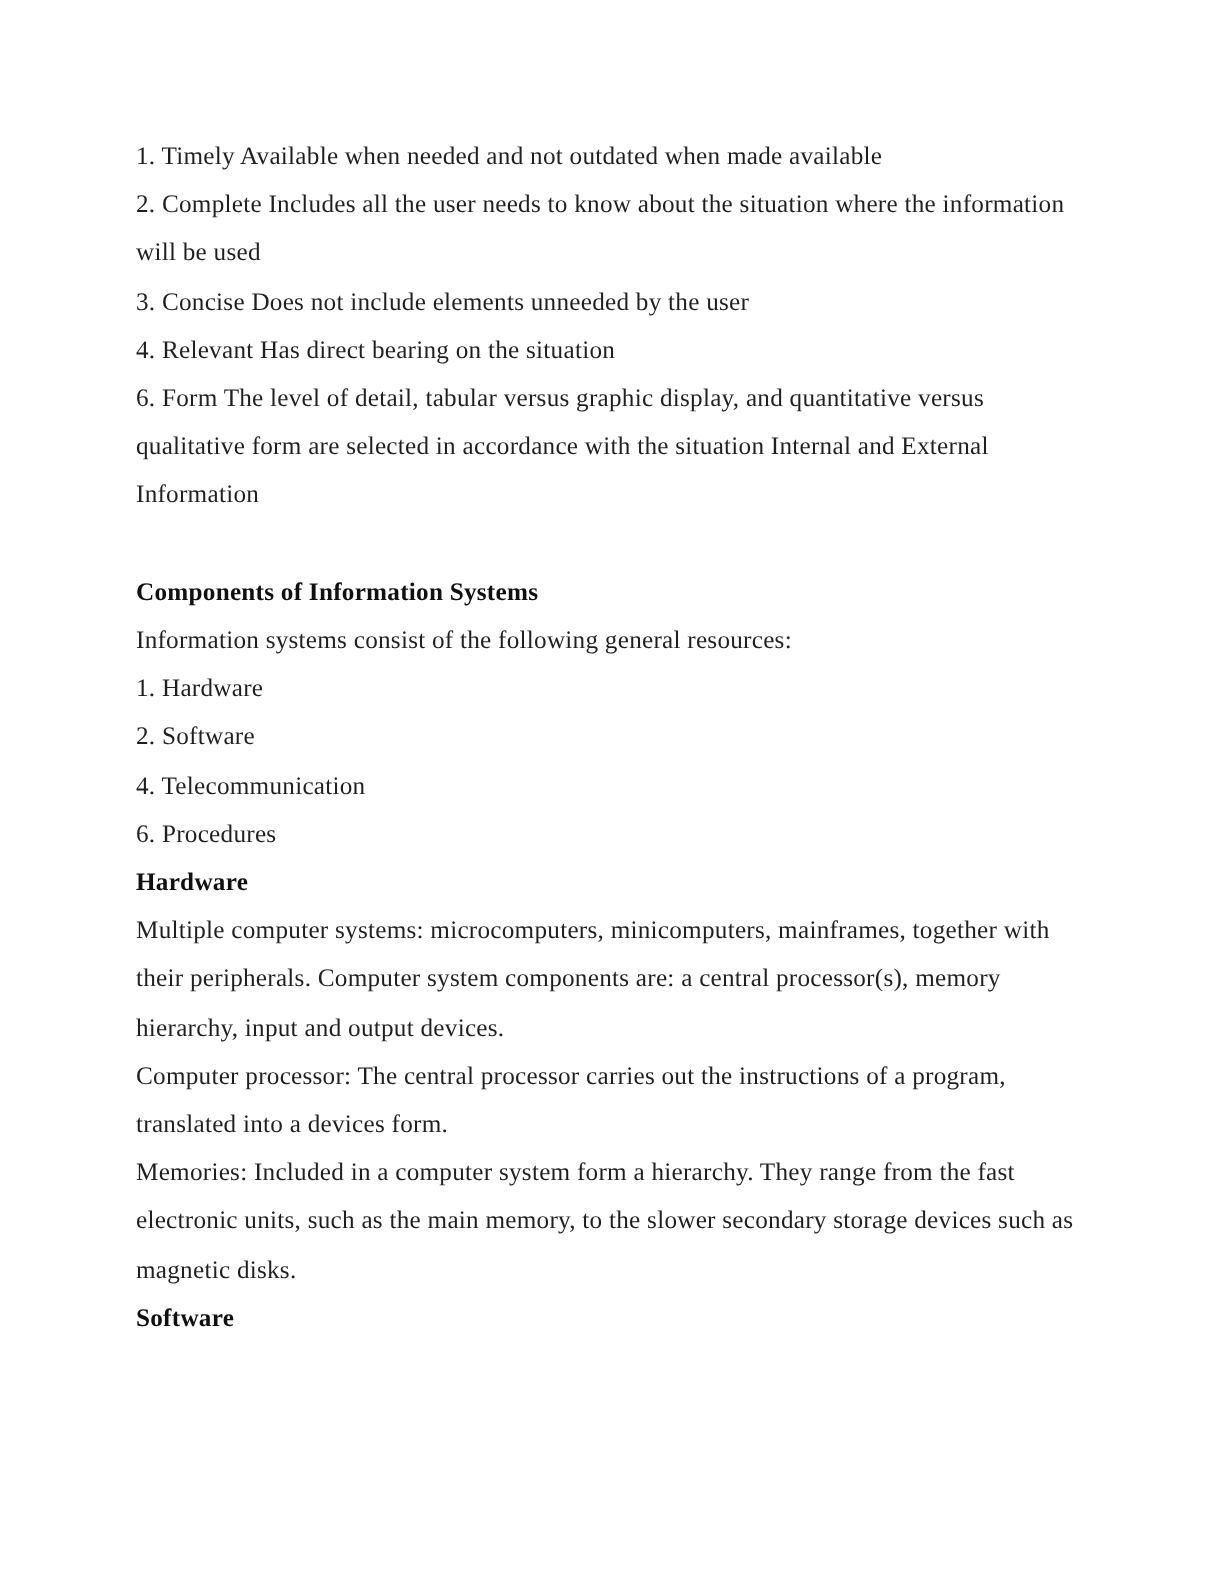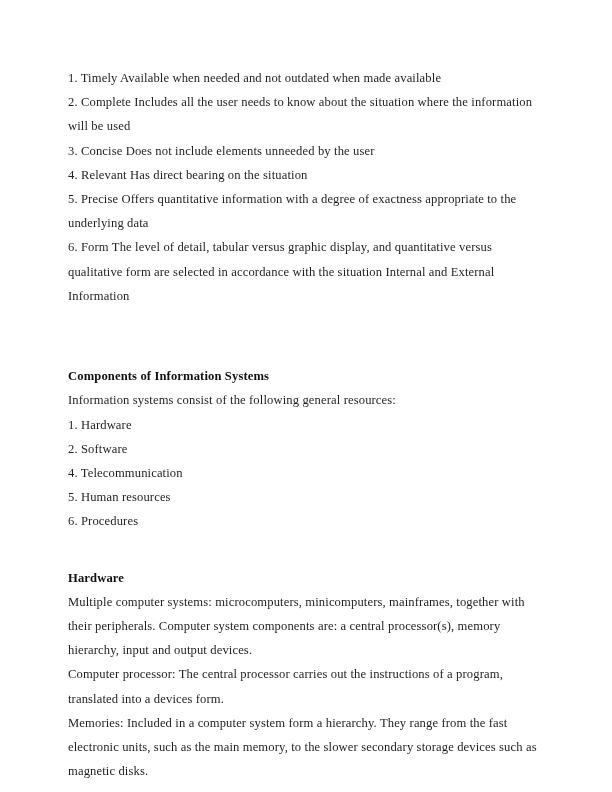--- a/index.html
+++ b/index.html
@@ -34,48 +34,45 @@
     color: #1f1f1f;
     text-align: left;
     letter-spacing: 0.01em;
   }
   .heading {
     font-size: 12.6px;
     line-height: 24.2px;
     font-weight: bold;
     color: #101010;
     letter-spacing: 0.01em;
-    margin-top: 32px;
   }
   .spacer {
     height: 24.2px;
   }
 </style>
 </head>
 <body>
 
 <div class="page">
   <div class="content">
 
     <div class="para">1. Timely Available when needed and not outdated when made available</div>
     <div class="para">2. Complete Includes all the user needs to know about the situation where the information will be used</div>
     <div class="para">3. Concise Does not include elements unneeded by the user</div>
     <div class="para">4. Relevant Has direct bearing on the situation</div>
-    <div class="para">5. Precise Offers quantitative information with a degree of exactness appropriate to the underlying data</div>
     <div class="para">6. Form The level of detail, tabular versus graphic display, and quantitative versus qualitative form are selected in accordance with the situation Internal and External Information</div>
 
     <div class="spacer"></div>
 
     <div class="heading">Components of Information Systems</div>
     <div class="para">Information systems consist of the following general resources:</div>
 
     <div class="para">1. Hardware</div>
     <div class="para">2. Software</div>
     <div class="para">4. Telecommunication</div>
-    <div class="para">5. Human resources</div>
     <div class="para">6. Procedures</div>
 
     <div class="heading">Hardware</div>
     <div class="para">Multiple computer systems: microcomputers, minicomputers, mainframes, together with their peripherals. Computer system components are: a central processor(s), memory hierarchy, input and output devices.</div>
     <div class="para">Computer processor: The central processor carries out the instructions of a program, translated into a devices form.</div>
     <div class="para">Memories: Included in a computer system form a hierarchy. They range from the fast electronic units, such as the main memory, to the slower secondary storage devices such as magnetic disks.</div>
 
     <div class="heading">Software</div>
 
   </div>

